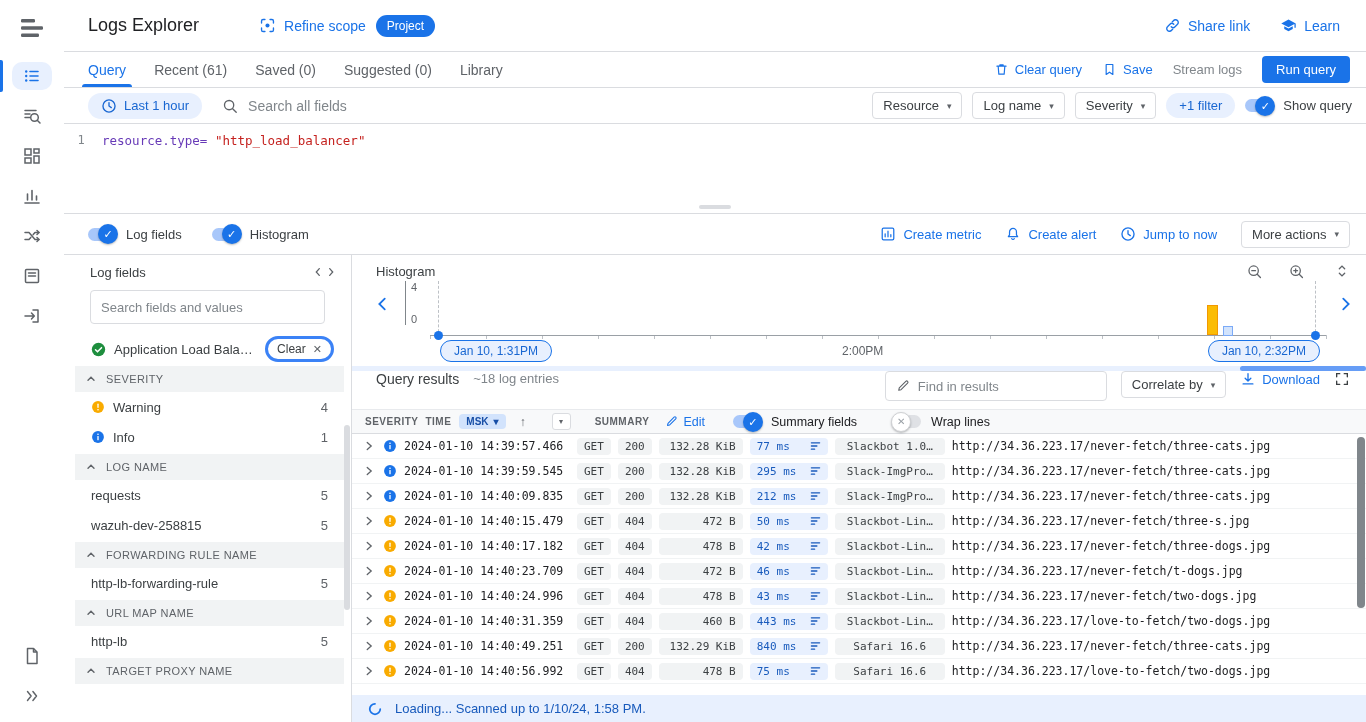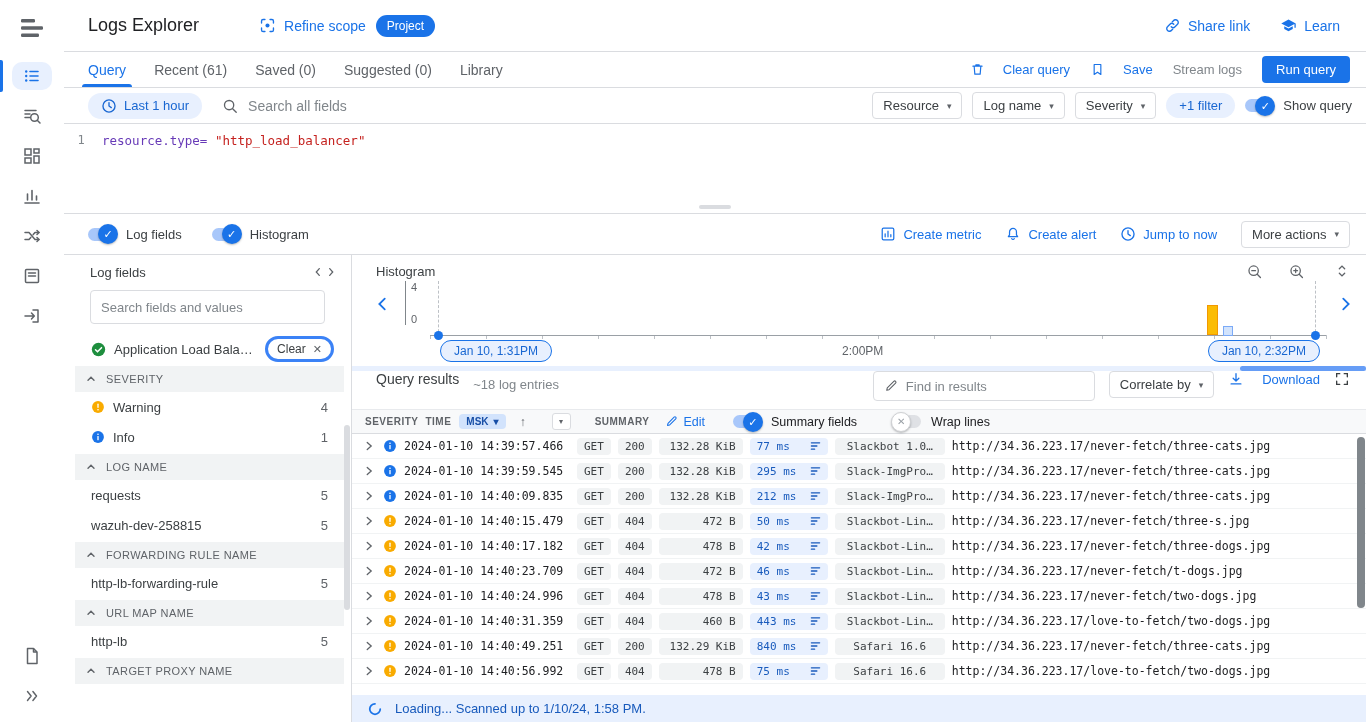--- a/index.html
+++ b/index.html
@@ -33,21 +33,21 @@
 .hdr-right{margin-left:auto;display:flex;gap:30px;}
 .hdr-btn{color:#1a73e8;font-weight:500;font-size:14px;gap:7px;}
 
 
 .tabs-row{height:36px;flex:none;display:flex;align-items:stretch;padding:0 16px 0 10px;border-bottom:1px solid #dadce0;}
 .tab-list{display:flex;}
 .tab{padding:0 14px;font-size:14px;font-weight:500;color:#5f6368;position:relative;}
 .tab.active{color:#1a73e8;}
 .tab.active::after{content:"";position:absolute;left:8px;right:8px;bottom:0;height:3px;background:#1a73e8;border-radius:3px 3px 0 0;}
 .tab-actions{margin-left:auto;display:flex;align-items:center;gap:20px;}
-.txt-btn{font-size:13px;font-weight:500;gap:18px;}
+.txt-btn{font-size:13px;font-weight:500;gap:6px;}
 .txt-btn.blue{color:#1a73e8;}
 .txt-btn.muted{color:#80868b;}
 .primary-btn{background:#1a73e8;color:#fff;font-size:13px;font-weight:500;padding:6px 14px;border-radius:4px;}
 
 
 .filter-row{height:36px;flex:none;display:flex;align-items:center;gap:10px;padding:0 14px 0 24px;border-bottom:1px solid #dadce0;}
 .pill-blue{background:#e8f0fe;color:#1967d2;font-weight:500;font-size:13px;padding:5px 13px;border-radius:15px;gap:7px;}
 .search-all{flex:1;display:flex;align-items:center;gap:10px;color:#5f6368;padding-left:10px;min-width:0;}
 .search-all input{font-size:14px;}
 .drop-btn{border:1px solid #dadce0;border-radius:4px;padding:5px 10px;font-size:13px;font-weight:500;color:#3c4043;gap:8px;background:#fff;}
@@ -113,21 +113,21 @@
 .h-pill.left{left:88px;}
 .h-pill.right{right:46px;}
 .h-mid{position:absolute;left:490px;top:89px;font-size:12px;color:#5f6368;}
 .h-scroll{position:absolute;left:0;right:0;bottom:0;height:5px;background:#e8f0fe;}
 .h-scroll-thumb{position:absolute;right:0;top:0;height:5px;width:126px;background:#669df6;border-radius:3px;cursor:pointer;}
 
 
 .results{flex:1;position:relative;display:flex;flex-direction:column;min-height:0;}
 .r-head{height:38px;flex:none;display:flex;align-items:flex-start;gap:14px;padding:0 16px 0 24px;}
 .r-title{font-weight:500;color:#3c4043;font-size:14px;}
-.r-count{color:#80868b;font-size:13px;margin-top:6px;}
+.r-count{color:#80868b;font-size:13px;}
 .find-box{margin-left:auto;width:222px;height:30px;border:1px solid #dadce0;border-radius:4px;display:flex;align-items:center;gap:8px;padding:0 10px;color:#5f6368;flex:none;}
 .fs{color:#3c4043;cursor:pointer;}
 .r-cols{height:25px;flex:none;display:flex;align-items:center;background:#f8f9fa;border-top:1px solid #e8eaed;border-bottom:1px solid #dadce0;padding:0 0 0 13px;}
 .colh{font-size:10px;color:#5f6368;font-weight:700;letter-spacing:.5px;}
 .colh.time{margin-left:7px;}
 .colh.sum{margin-left:24px;}
 .tz-chip{margin-left:8px;background:#d2e3fc;color:#174ea6;border-radius:4px;padding:2px 7px;font-size:10px;font-weight:700;display:inline-flex;gap:5px;align-items:center;cursor:pointer;}
 .sort{margin-left:14px;color:#5f6368;font-size:12px;cursor:pointer;}
 .colopt{margin-left:26px;border:1px solid #dadce0;border-radius:3px;width:19px;height:17px;display:inline-flex;align-items:center;justify-content:center;color:#5f6368;font-size:8px;background:#fff;cursor:pointer;}
 .edit-btn{margin-left:16px;color:#1a73e8;font-size:12.5px;font-weight:500;gap:5px;}

